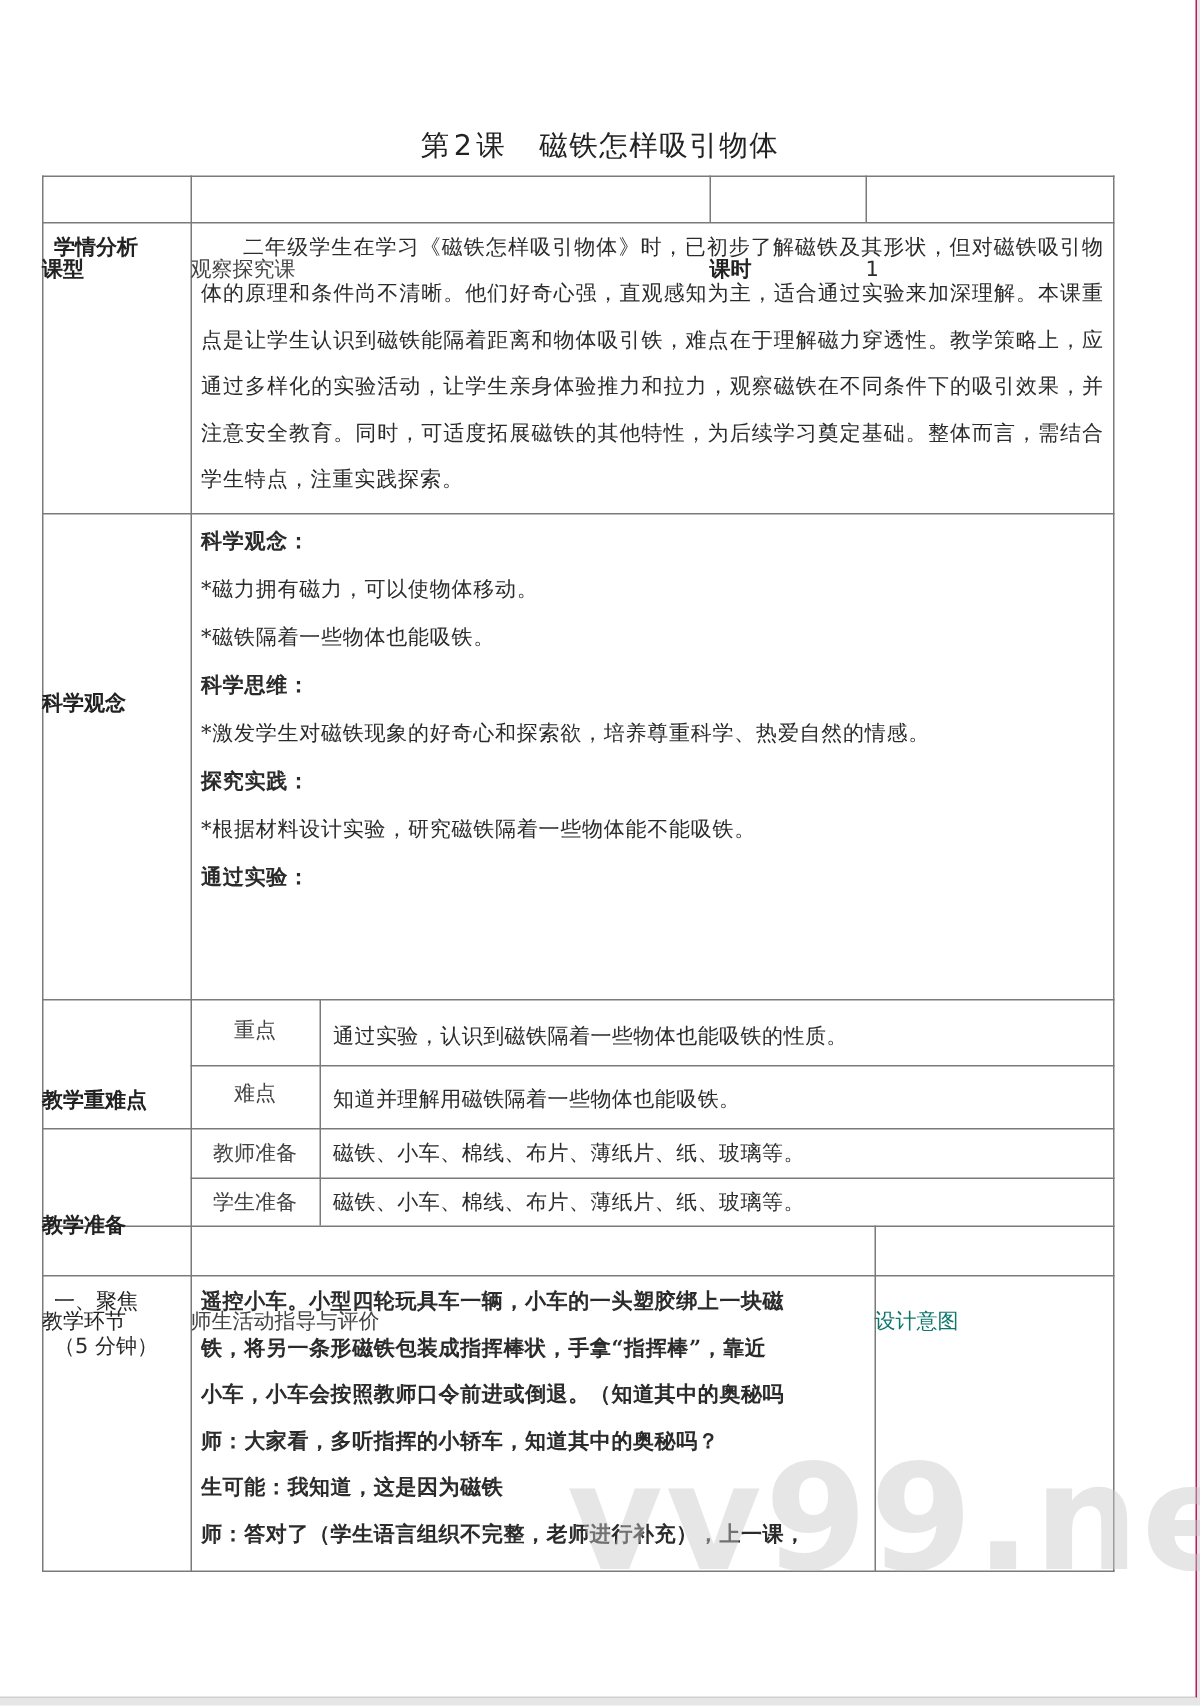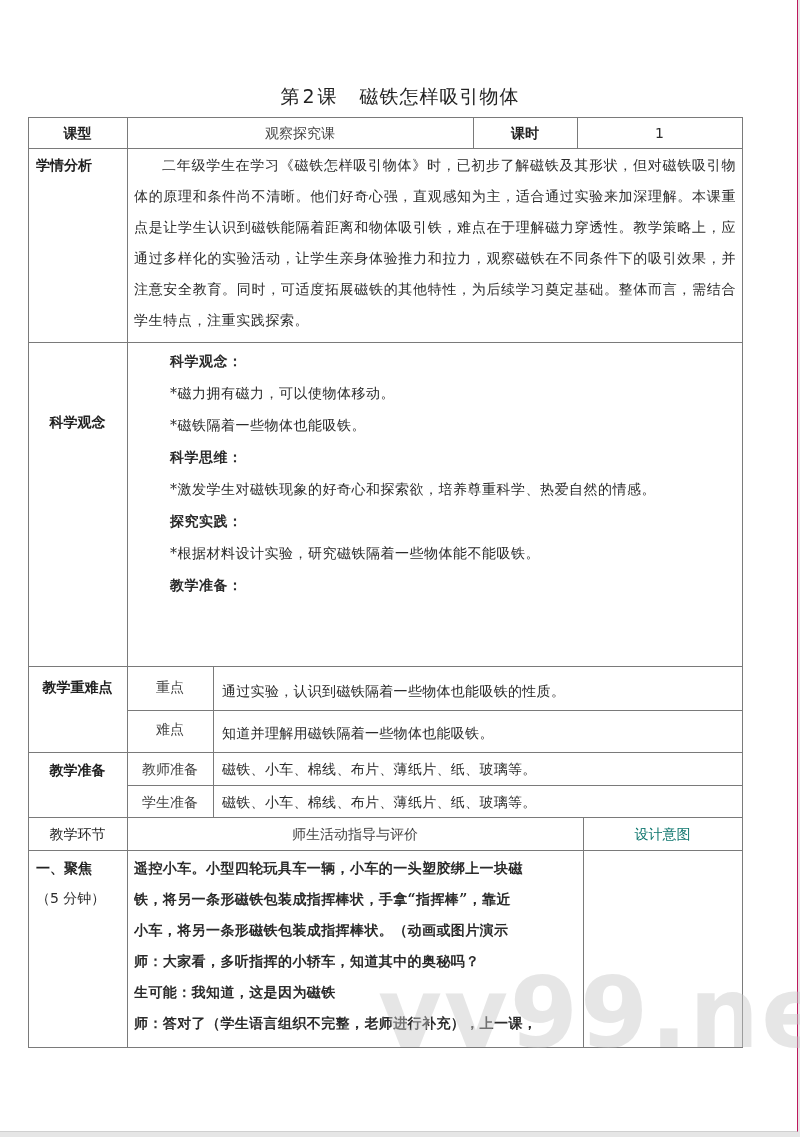--- a/index.html
+++ b/index.html
@@ -28,29 +28,29 @@
   .v { width: 1px; }
 
   .cell {
     position: absolute; font-size: 14px; line-height: 20px; box-sizing: border-box;
   }
   .lbl {
     font-family: "DejaVu Sans", "Liberation Sans", sans-serif;
     font-weight: bold; font-size: 14px; color: #222;
   }
   .sub { font-size: 14px; color: #444; text-align: center; }
-  .center { text-align: center; }
+  .center { text-align: left; margin-top: 47px; }
 
   .para {
     position: absolute; left: 134px; width: 602px; top: 150px;
     font-size: 14px; line-height: 31px; text-align: justify; text-indent: 28px;
     letter-spacing: 0.6px;
   }
   .goals { position: absolute; left: 134px; top: 345px; width: 600px; }
-  .goals .g { height: 32px; line-height: 32px; font-size: 14px; letter-spacing: 0.5px; white-space: nowrap; margin-left: 36px; }
+  .goals .g { height: 32px; line-height: 32px; font-size: 14px; letter-spacing: 0.5px; white-space: nowrap; }
   .goals .gh { font-family: "DejaVu Sans", "Liberation Sans", sans-serif; font-weight: bold; }
 
   .act { position: absolute; left: 134px; top: 853px; width: 448px; }
   .act .l { height: 31px; line-height: 31px; font-size: 14px; letter-spacing: 0.4px; white-space: nowrap; overflow: hidden; font-weight: bold; }
 
   .watermark {
     position: absolute; left: 378px; top: 964px;
     font-family: "DejaVu Sans", "Liberation Sans", sans-serif;
     font-weight: bold; font-size: 98px; color: rgba(200,200,200,0.45);
     letter-spacing: 2px; pointer-events: none; line-height: 1;
@@ -98,45 +98,45 @@
 
   <div class="cell lbl center" style="left:28px; top:412px; width:99px;">科学观念</div>
   <div class="goals">
     <div class="g gh">科学观念：</div>
     <div class="g">*磁力拥有磁力，可以使物体移动。</div>
     <div class="g">*磁铁隔着一些物体也能吸铁。</div>
     <div class="g gh">科学思维：</div>
     <div class="g">*激发学生对磁铁现象的好奇心和探索欲，培养尊重科学、热爱自然的情感。</div>
     <div class="g gh">探究实践：</div>
     <div class="g">*根据材料设计实验，研究磁铁隔着一些物体能不能吸铁。</div>
-    <div class="g gh">教学准备：</div>
+    <div class="g gh">通过实验：</div>
   </div>
 
   <div class="cell lbl center" style="left:28px; top:677px; width:99px;">教学重难点</div>
   <div class="cell sub" style="left:127px; top:677px; width:86px;">重点</div>
   <div class="cell" style="left:222px; top:681px; width:515px; letter-spacing:0.3px;">通过实验，认识到磁铁隔着一些物体也能吸铁的性质。</div>
   <div class="cell sub" style="left:127px; top:719px; width:86px;">难点</div>
   <div class="cell" style="left:222px; top:723px; width:515px; letter-spacing:0.3px;">知道并理解用磁铁隔着一些物体也能吸铁。</div>
 
   <div class="cell lbl center" style="left:28px; top:760px; width:99px;">教学准备</div>
   <div class="cell sub" style="left:127px; top:759px; width:86px;">教师准备</div>
   <div class="cell" style="left:222px; top:759px; width:515px; letter-spacing:0.3px;">磁铁、小车、棉线、布片、薄纸片、纸、玻璃等。</div>
   <div class="cell sub" style="left:127px; top:792px; width:86px;">学生准备</div>
   <div class="cell" style="left:222px; top:792px; width:515px; letter-spacing:0.3px;">磁铁、小车、棉线、布片、薄纸片、纸、玻璃等。</div>
 
   <div class="cell lbl center" style="left:28px; top:824px; width:99px; font-weight:normal;">教学环节</div>
   <div class="cell center" style="left:127px; top:824px; width:456px; color:#444;">师生活动指导与评价</div>
   <div class="cell center" style="left:583px; top:824px; width:159px; color:#0f766e;">设计意图</div>
 
-  <div class="cell lbl" style="left:36px; top:858px; width:90px; font-weight:bold;">一、聚焦</div>
+  <div class="cell lbl" style="left:36px; top:858px; width:90px; font-weight:normal;">一、聚焦</div>
   <div class="cell" style="left:36px; top:888px; width:90px; font-family:'DejaVu Sans','Liberation Sans',sans-serif;">（5 分钟）</div>
   <div class="act">
     <div class="l">遥控小车。小型四轮玩具车一辆，小车的一头塑胶绑上一块磁</div>
     <div class="l">铁，将另一条形磁铁包装成指挥棒状，手拿“指挥棒”，靠近</div>
-    <div class="l">小车，将另一条形磁铁包装成指挥棒状。（动画或图片演示</div>
+    <div class="l">小车，小车会按照教师口令前进或倒退。（知道其中的奥秘吗</div>
     <div class="l">师：大家看，多听指挥的小轿车，知道其中的奥秘吗？</div>
     <div class="l">生可能：我知道，这是因为磁铁</div>
     <div class="l">师：答对了（学生语言组织不完整，老师进行补充），上一课，</div>
   </div>
   <div class="cell" style="left:590px; top:858px; width:146px;"></div>
 
   <div class="watermark">vv99.net</div>
 </div>
 
 </body></html>

